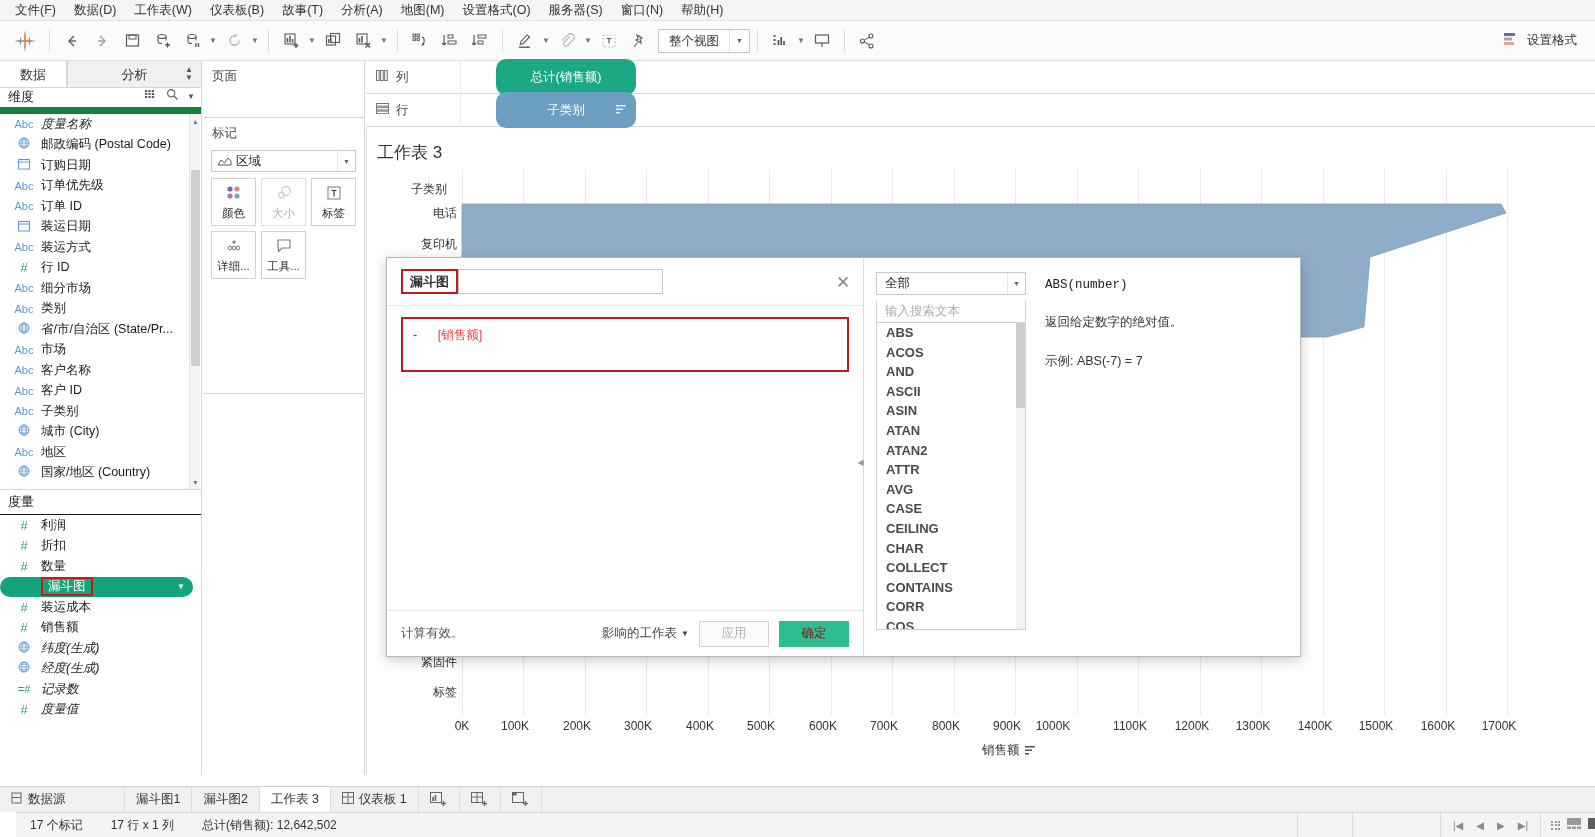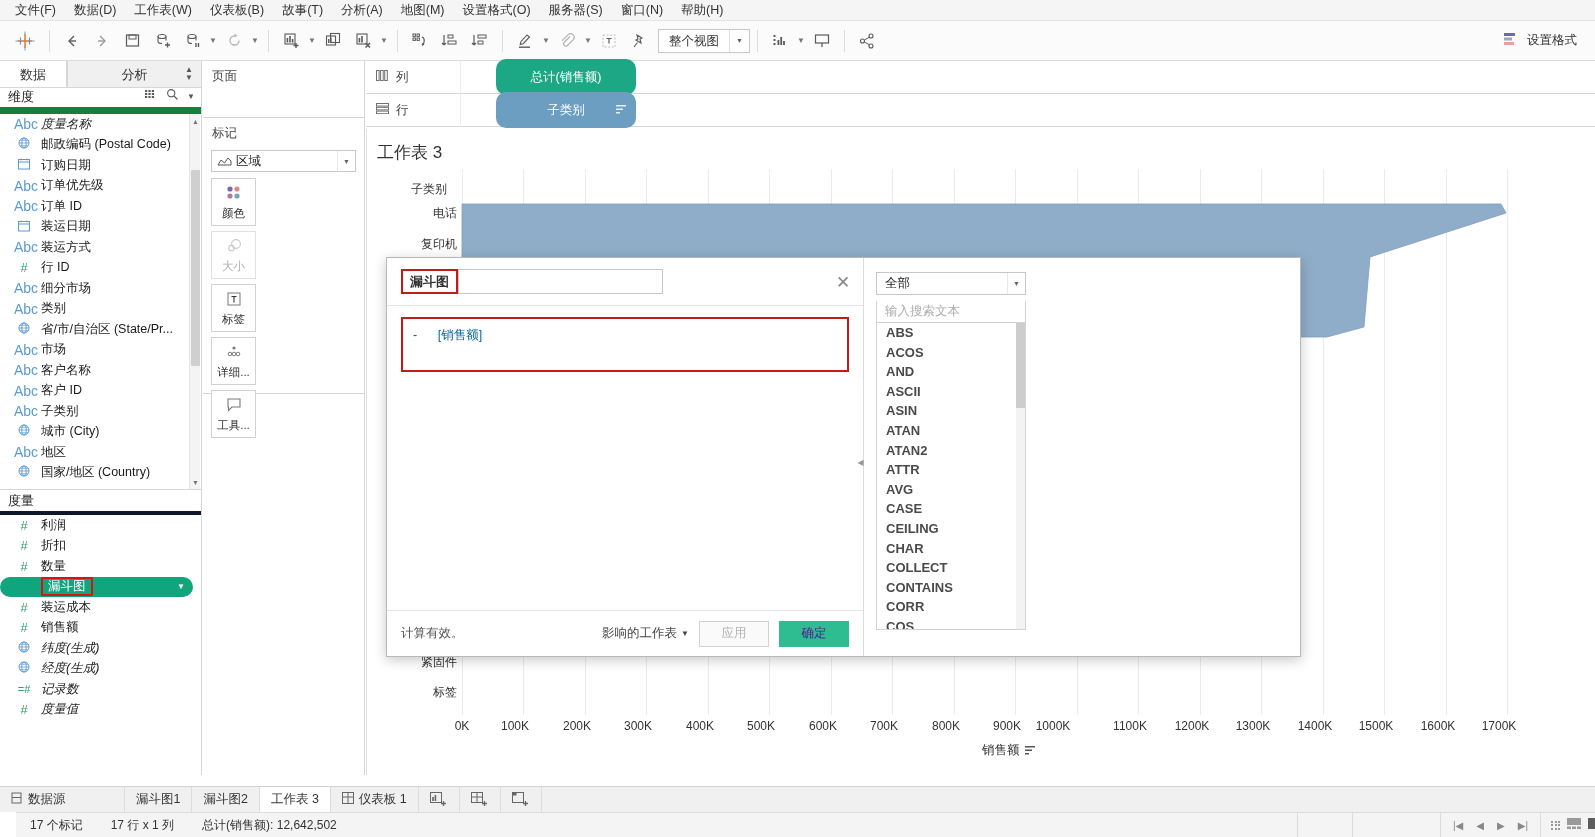--- a/index.html
+++ b/index.html
@@ -31,44 +31,44 @@
   .dtabs{display:flex;height:27px;border-bottom:1px solid #d6d6d6;background:#f0f0f0;}
   .dtab{flex:0 0 auto;padding:0 20px;line-height:27px;font-size:13px;color:#333;}
   .dtab.active{background:#fff;border-right:1px solid #d6d6d6;}
   .dtab.inactive{flex:1;background:#f0f0f0;border-left:1px solid #d6d6d6;display:flex;align-items:center;justify-content:center;position:relative;}
   .dtab-updown{position:absolute;right:8px;font-size:8px;color:#555;line-height:1;}
   .dsource{height:27px;display:flex;align-items:center;gap:6px;padding:0 8px;font-size:12.5px;color:#222;border-bottom:1px solid #e6e6e6;}
   .sechead{height:26px;display:flex;align-items:flex-start;padding:0 8px;font-size:13px;color:#222;border-bottom:7px solid #15803d;position:relative;}
   .sechead .tools{position:absolute;right:6px;display:flex;align-items:center;gap:8px;color:#555;}
   .fieldlist{position:relative;overflow:hidden;}
   .fld{height:20.5px;display:flex;align-items:center;gap:7px;padding-left:14px;font-size:12.5px;color:#1a1a1a;white-space:nowrap;}
-  .fico{width:20px;text-align:center;flex:0 0 20px;font-size:14px;color:#5b9bd5;font-family:"Liberation Sans",sans-serif;}
+  .fico{width:20px;text-align:center;flex:0 0 20px;font-size:11px;color:#5b9bd5;font-family:"Liberation Sans",sans-serif;}
   .fico.num{color:#2e9e6b;font-size:13px;}
   .fico.geo{color:#5b9bd5;font-size:12px;}
   .fld.ital .fname{font-style:italic;}
   .scroll{position:absolute;right:1px;top:0;width:11px;background:#f4f4f4;border-left:1px solid #e4e4e4;}
   .scroll .thumb{position:absolute;left:1px;width:9px;background:#cfcfcf;border-radius:1px;}
   .scroll .arw{position:absolute;left:0;width:11px;height:12px;display:flex;align-items:center;justify-content:center;font-size:7px;color:#777;}
-  .meas-head{height:26px;display:flex;align-items:center;padding:0 8px;font-size:13px;color:#222;border-top:1px solid #d6d6d6;border-bottom:4px solid #0f172a;background:#fff;}
+  .meas-head{height:26px;display:flex;align-items:center;padding:0 8px;font-size:13px;color:#222;border-top:1px solid #d6d6d6;border-bottom:1px solid #0f172a;background:#fff;}
   .fld.selected{background:#12a47c;color:#fff;border-radius:11px;margin-right:8px;position:relative;}
   .fld.selected .fico{color:#12a47c;}
   .sel-name-box{border:2px solid #d01616;padding:0px 5px;color:#fff;line-height:15px;border-radius:1px;}
   .fld.selected .dd{position:absolute;right:8px;font-size:8px;color:#fff;}
 
   
   .cardcol{position:absolute;left:203px;top:61px;width:162px;height:714px;background:#fff;border-right:1px solid #d6d6d6;}
   .card{border-bottom:1px solid #d6d6d6;}
   .cardtitle{padding:7px 9px 4px;font-size:12.5px;color:#444;}
   .card.pages{height:57px;}
   .card.filters{height:80px;}
   .card.marks{height:null;}
   .marksel{margin:4px 8px 6px;height:22px;border:1px solid #c8c8c8;background:#fff;display:flex;align-items:center;font-size:12.5px;color:#222;}
   .marksel .mi-ico{width:24px;display:flex;align-items:center;justify-content:center;color:#555;}
   .marksel .cc{margin-left:auto;width:18px;height:20px;border-left:1px solid #e8e8e8;display:flex;align-items:center;justify-content:center;font-size:7px;color:#666;}
-  .btngrid{display:flex;flex-wrap:wrap;gap:5px;padding:0 8px;flex-direction:column;}
+  .btngrid{display:flex;flex-wrap:wrap;gap:5px;padding:0 8px;}
   .mbtn{width:45px;height:48px;border:1px solid #d2d2d2;background:#fff;display:flex;flex-direction:column;align-items:center;justify-content:center;gap:3px;font-size:11.5px;color:#333;}
   .mbtn.dim{color:#b0b0b0;border-color:#e0e0e0;}
   .mbtn .g{height:20px;display:flex;align-items:center;justify-content:center;}
 
   
   .shelfwrap{position:absolute;left:366px;top:61px;right:0;height:34px;}
   .shelf{height:33px;border-bottom:1px solid #d6d6d6;display:flex;align-items:center;background:#fff;}
   .shelf .slabel{width:95px;display:flex;align-items:center;gap:7px;padding-left:10px;font-size:12.5px;color:#444;border-right:1px solid #ececec;height:33px;}
   .pill{height:36px;border-radius:10px;display:flex;align-items:center;padding:0 13px;font-size:12.5px;color:#fff;white-space:nowrap;position:relative;}
   .pill.green{background:#1ca885;min-width:140px;justify-content:center;}
@@ -87,26 +87,26 @@
 
   
   .dlg{position:absolute;left:386px;top:257px;width:915px;height:400px;background:#fff;border:1px solid #b8b8b8;box-shadow:0 3px 12px rgba(0,0,0,.22);display:flex;}
   .dlg-left{width:477px;border-right:1px solid #dcdcdc;position:relative;display:flex;flex-direction:column;}
   .dlg-namerow{height:48px;display:flex;align-items:center;padding:0 14px;border-bottom:1px solid #e6e6e6;position:relative;}
   .namefield{width:205px;height:25px;border:1px solid #c7c7c7;background:#fff;display:flex;align-items:center;}
   .name-hl{border:2px solid #c21b1b;height:25px;display:flex;align-items:center;padding:0 7px;font-size:13px;font-weight:bold;color:#333;background:#fff;}
   .dlg-close{position:absolute;right:10px;top:14px;width:20px;height:20px;display:flex;align-items:center;justify-content:center;color:#888;font-size:17px;}
   .formula{margin:11px 14px 0;height:55px;border:2px solid #c21b1b;padding:8px 10px;font-size:12.5px;}
   .formula .op{color:#444;}
-  .formula .fieldref{color:#0369a1;padding-left:8px;}
+  .formula .fieldref{color:#ef4444;padding-left:8px;}
   .dlg-footer{margin-top:auto;height:46px;border-top:1px solid #e6e6e6;display:flex;align-items:center;padding:0 14px;gap:10px;}
   .valid{font-size:12.5px;color:#555;}
   .affect{margin-left:auto;font-size:12.5px;color:#444;display:flex;align-items:center;gap:4px;}
   .btn-apply{width:70px;height:26px;border:1px solid #d2d2d2;background:#fafafa;color:#b3b3b3;font-size:12.5px;display:flex;align-items:center;justify-content:center;}
-  .btn-ok{width:70px;height:26px;background:#2dbd91;color:#4c1d95;font-size:12.5px;display:flex;align-items:center;justify-content:center;}
+  .btn-ok{width:70px;height:26px;background:#2dbd91;color:#7f1d1d;font-size:12.5px;display:flex;align-items:center;justify-content:center;}
   .dlg-right{flex:1;display:flex;background:#fff;}
   .fnpane{width:165px;padding:14px 0 0 12px;}
   .fnsel{width:150px;height:23px;border:1px solid #c7c7c7;display:flex;align-items:center;padding:0 8px;font-size:12.5px;color:#222;position:relative;}
   .fnsel .cc{position:absolute;right:0;top:0;width:18px;height:21px;border-left:1px solid #e8e8e8;display:flex;align-items:center;justify-content:center;font-size:7px;color:#666;}
   .fnsearch{width:150px;height:22px;border:1px solid #d3d3d3;border-top:none;display:flex;align-items:center;padding:0 8px;font-size:12.5px;color:#adadad;margin-top:6px;}
   .fnlist{width:150px;height:307px;border:1px solid #d3d3d3;border-top:none;overflow:hidden;position:relative;background:#fff;}
   .fnitem{height:19.6px;padding-left:9px;font-size:13px;font-weight:bold;color:#4a4a4a;line-height:19.6px;}
   .fnscroll{position:absolute;right:0;top:0;width:9px;height:100%;background:#f3f3f3;}
   .fnscroll .t{position:absolute;top:0;left:0;width:9px;height:85px;background:#cdcdcd;}
   .docpane{flex:1;padding:20px 16px 0 16px;}
@@ -748,20 +748,25 @@
             <div class="fnitem">CHAR</div>
             <div class="fnitem">COLLECT</div>
             <div class="fnitem">CONTAINS</div>
             <div class="fnitem">CORR</div>
             <div class="fnitem">COS</div>
             <div class="fnscroll">
               <div class="t"></div>
             </div>
         </div>
       </div>
+      <div class="docpane">
+        <div class="doc-sig">ABS(number)</div>
+        <div class="doc-desc">返回给定数字的绝对值。</div>
+        <div class="doc-ex">示例: ABS(-7) = 7</div>
+      </div>
     </div>
   </div>
 
   <div class="tabbar">
     <div class="tbtn" style="min-width:125px;">
       <span>
         <svg width="12" height="12" viewBox="0 0 12 12">
             <rect x="1" y="1" width="9" height="10" stroke="#666" fill="none" stroke-width="1"></rect>
             <path d="M1 5.5h9" stroke="#666" stroke-width="1"></path>
           </svg>

